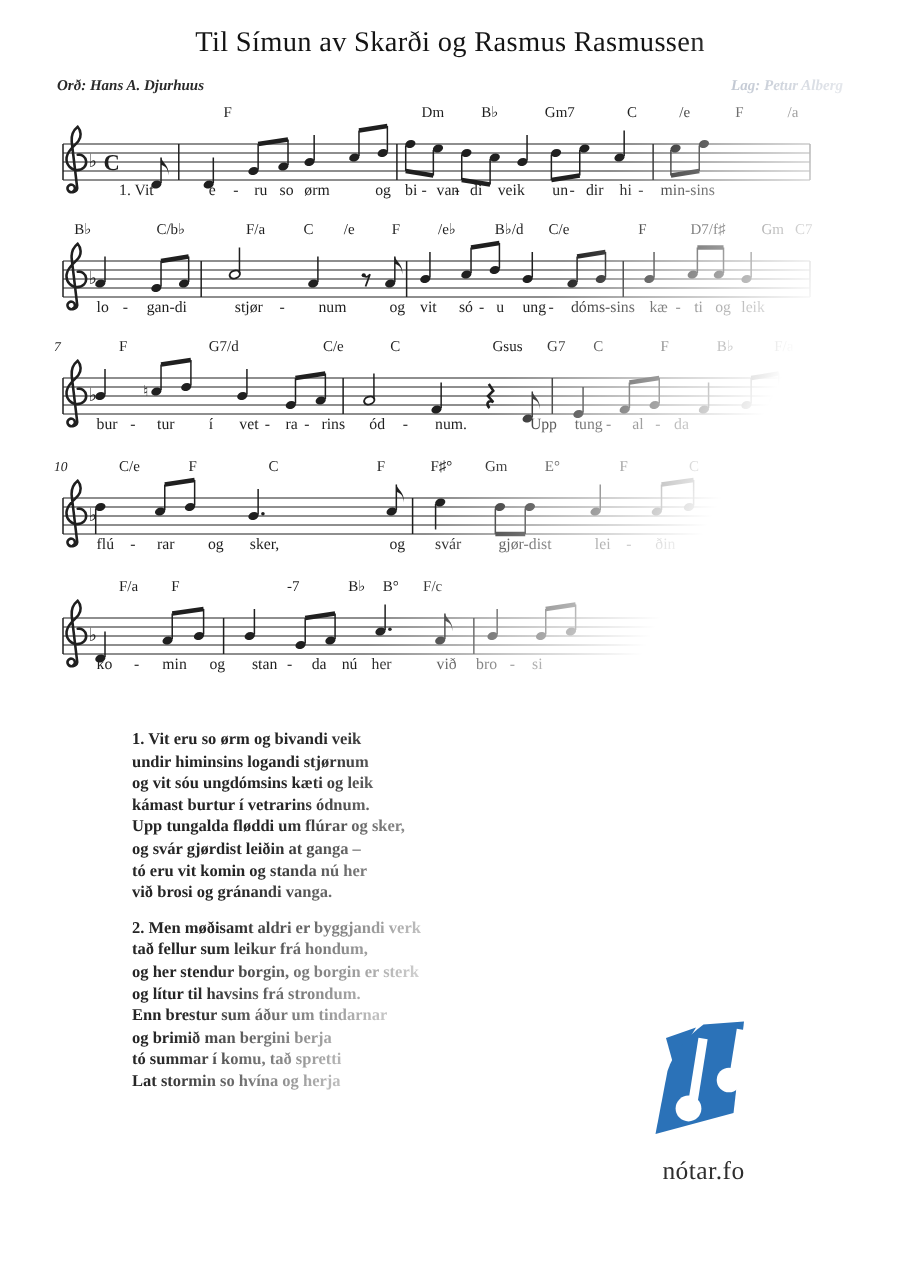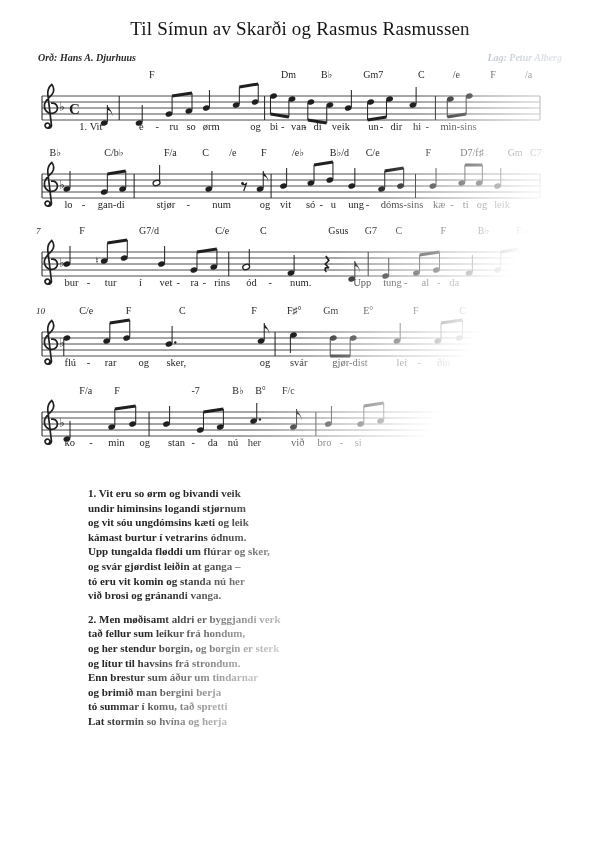--- a/index.html
+++ b/index.html
@@ -443,14 +443,27 @@
         <div class="verse-line">og lítur til havsins frá strondum.</div>
         <div class="verse-line">Enn brestur sum áður um tindarnar</div>
         <div class="verse-line">og brimið man bergini berja</div>
         <div class="verse-line">tó summar í komu, tað spretti</div>
         <div class="verse-line">Lat stormin so hvína og herja</div>
       </div>
     </div>
 
   <div class="fade-overlay"></div>
 
+  <div class="logo">
+    <svg width="82" height="84" viewBox="0 0 82 84">
+      <g>
+        <path d="M 16 12 L 36 5 L 21 30 Z" fill="#2b72b8"></path>
+        <path d="M 41 3 L 68 1 L 61 62 L 9 76 L 17 34 C 21 22 30 11 41 3 Z" fill="#2b72b8"></path>
+        <circle cx="31" cy="59" r="8.6" fill="#ffffff"></circle>
+        <rect x="34" y="12" width="6.2" height="46" fill="#ffffff" transform="rotate(9 37 35)"></rect>
+        <circle cx="58" cy="40" r="8.2" fill="#ffffff"></circle>
+        <rect x="60.5" y="6" width="6" height="34" fill="#ffffff" transform="rotate(9 63 23)"></rect>
+      </g>
+    </svg>
+    <div class="logo-text">nótar.fo</div>
+  </div>
 
 </div>
 
 </body></html>

